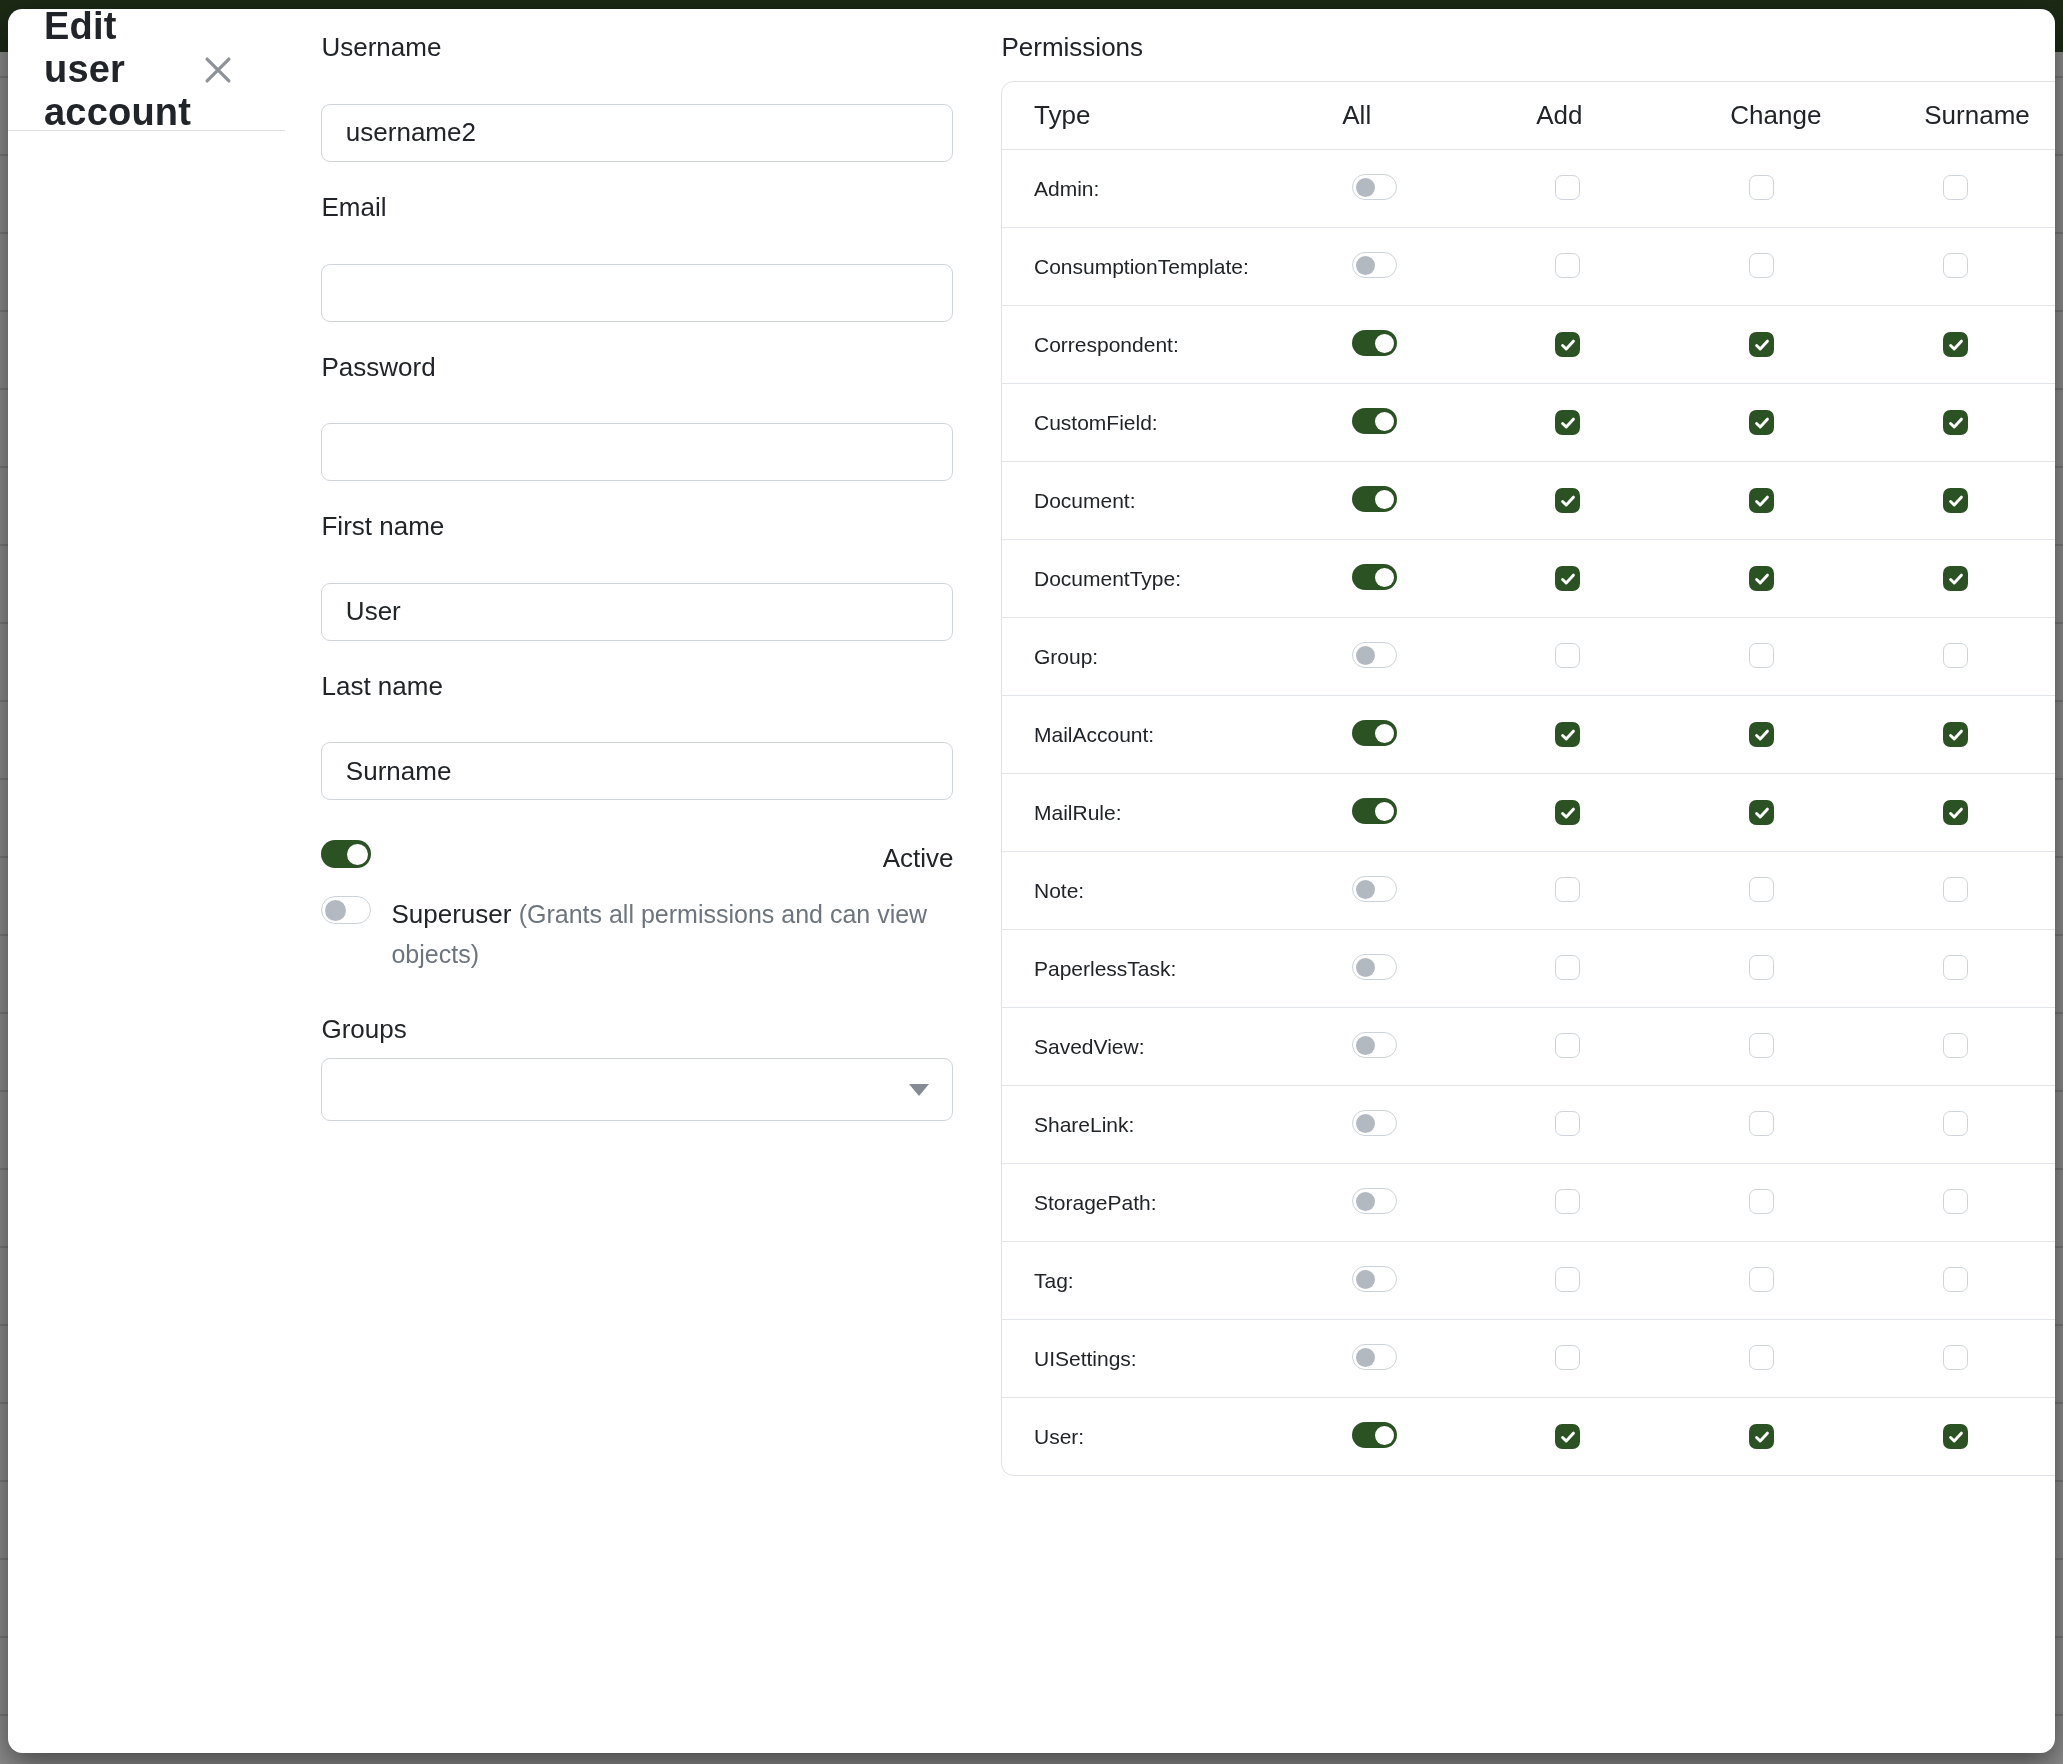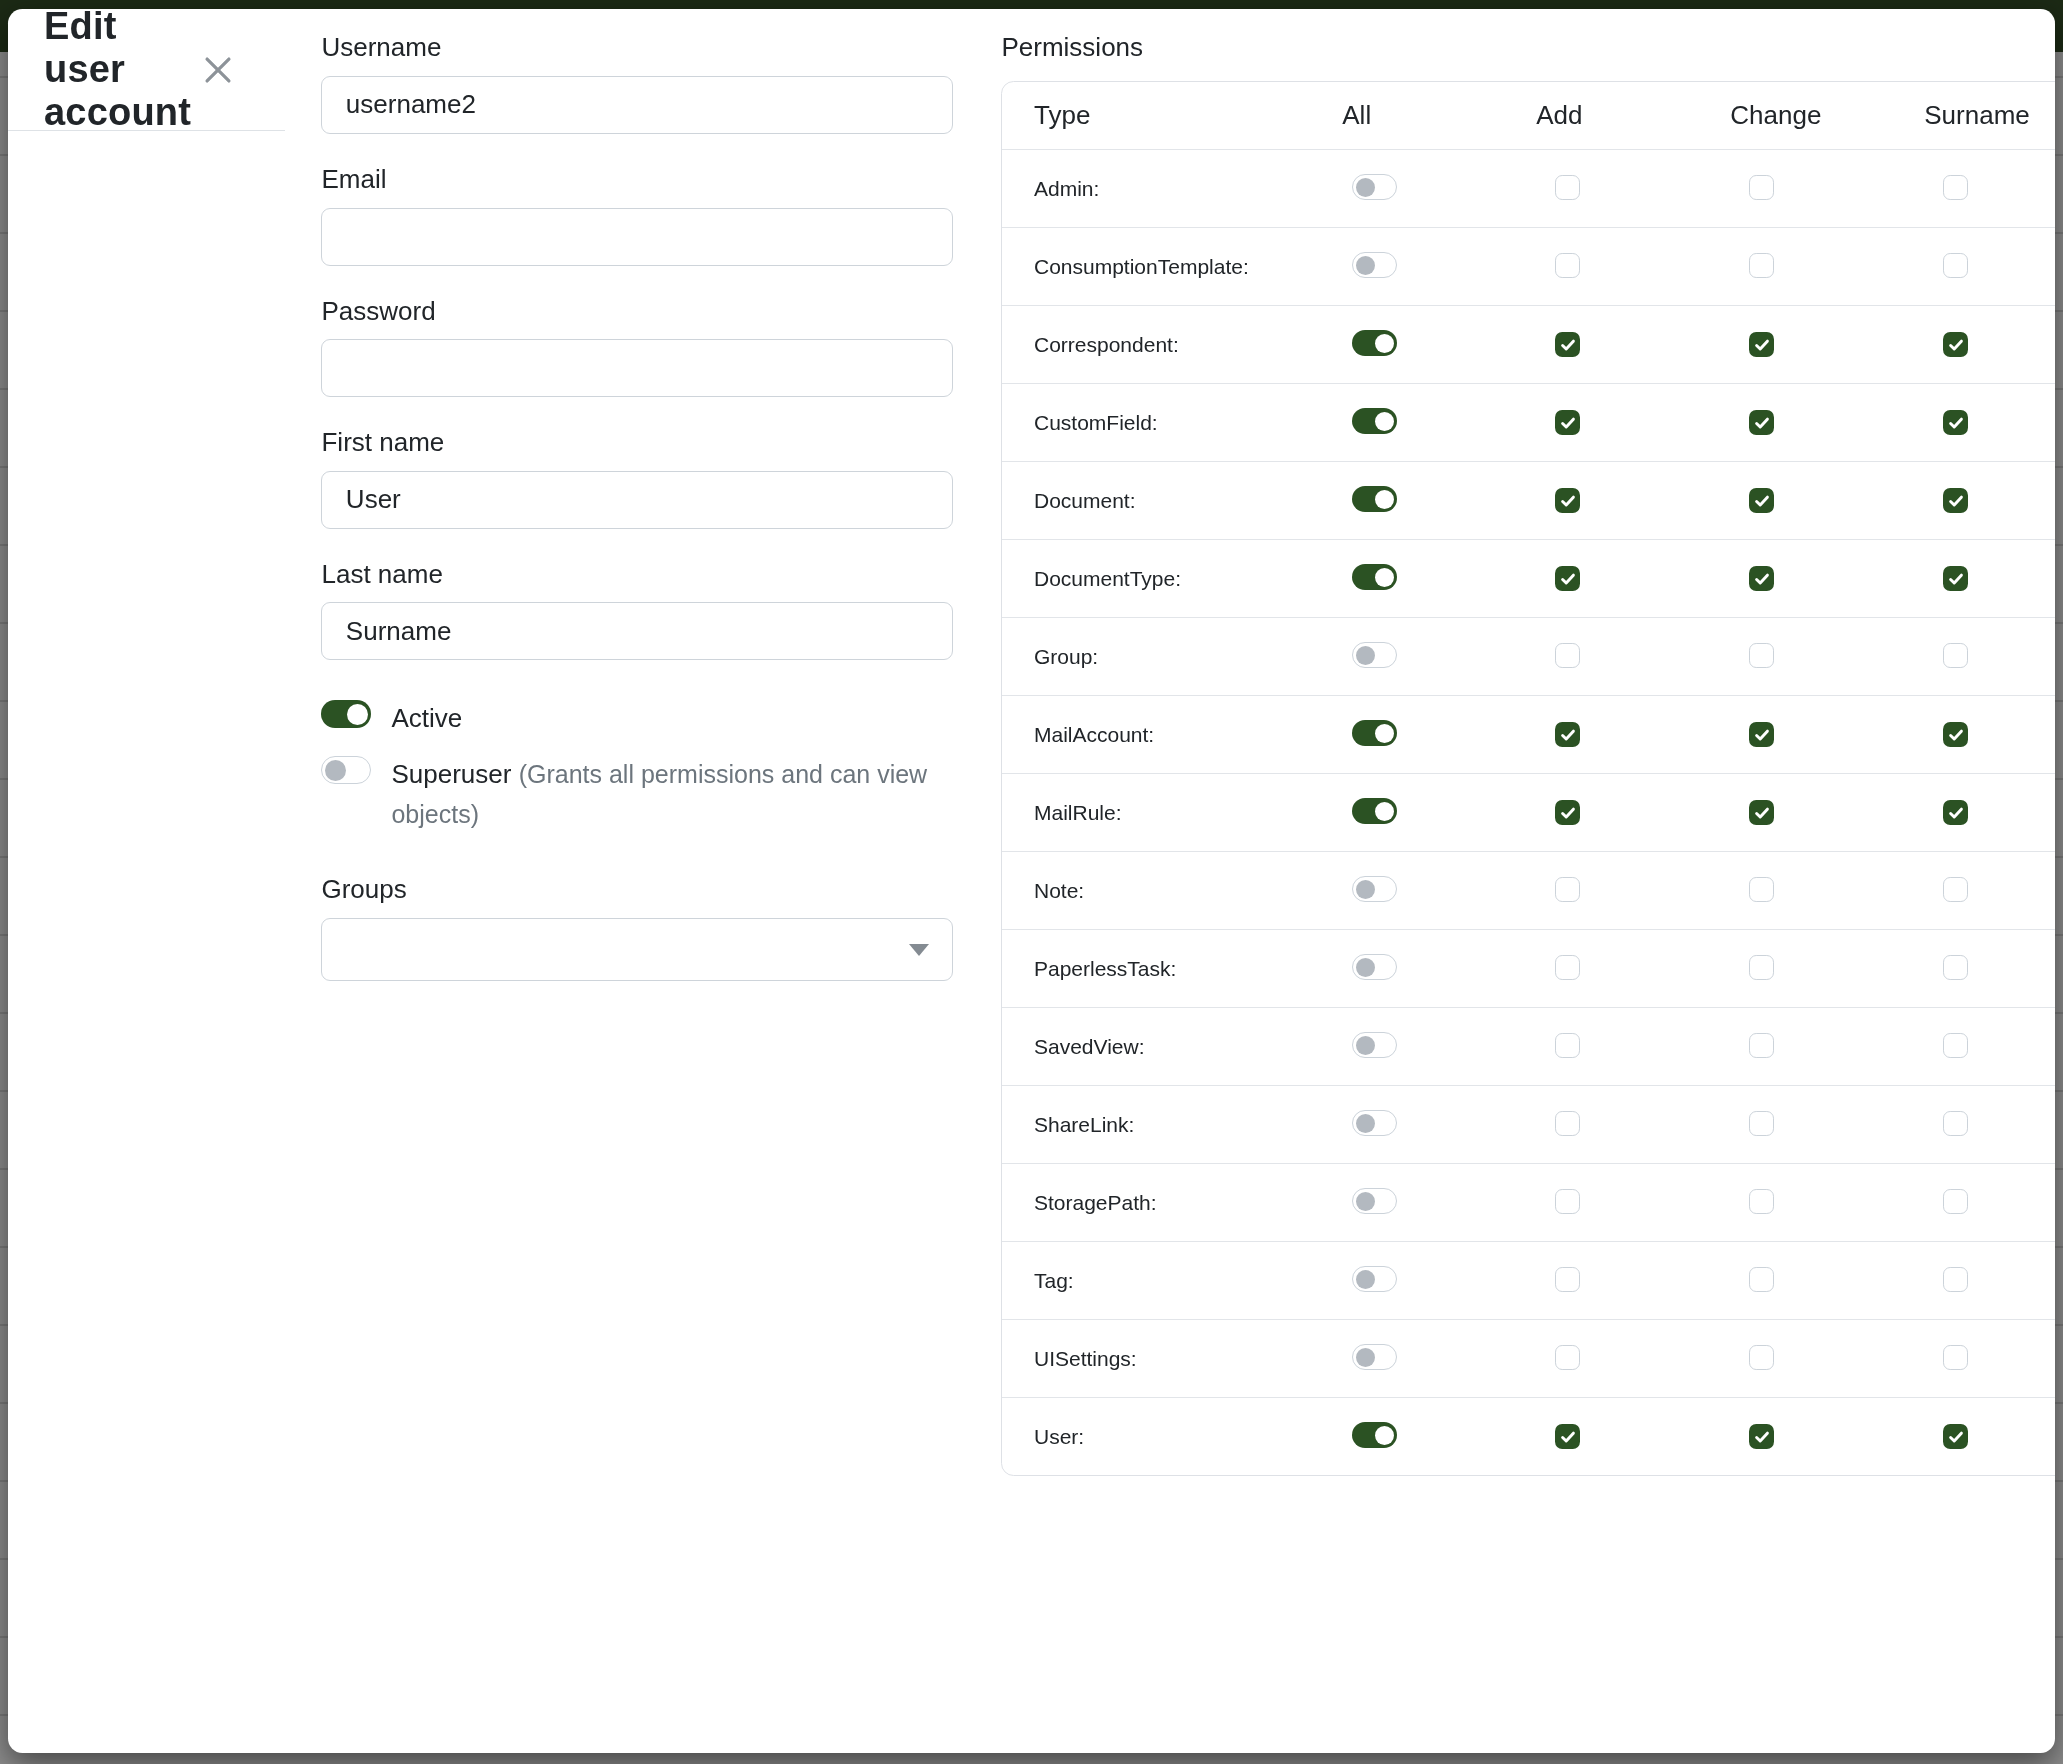--- a/index.html
+++ b/index.html
@@ -79,20 +79,21 @@
     width: 100%;
     height: 58px;
     border: 1.8px solid #ced4da;
     border-radius: 9px;
     padding: 0 23.4px;
     font-size: 26px;
     font-family: "Liberation Sans", sans-serif;
     color: #212529;
     background: #fff;
     outline: none;
+    margin-top: 28px;
   }
   
   .switch {
     position: relative;
     display: inline-block;
     width: 50px; height: 28px;
     border-radius: 14.4px;
     background: #2b5223;
     flex: 0 0 50px;
     cursor: pointer;
@@ -118,21 +119,21 @@
     margin-bottom: 21.6px;
   }
   .toggle-row .switch { margin-top: 1.8px; }
   .toggle-text {
     margin-left: 20px;
     font-size: 26px;
     line-height: 40px;
     max-width: 540px;
   }
   .hint-text { color: #6c757d; font-size: 25px; }
-  .active-row { margin-top: 38px; margin-bottom: 16px; }
+  .active-row { margin-top: 38px; margin-bottom: 16px; justify-content: space-between; }
   .groups-group { margin-top: 40px; }
   .select-box {
     position: relative;
     width: 100%;
     height: 63px;
     border: 1.8px solid #ced4da;
     border-radius: 9px;
     background: #fff;
     cursor: pointer;
   }

